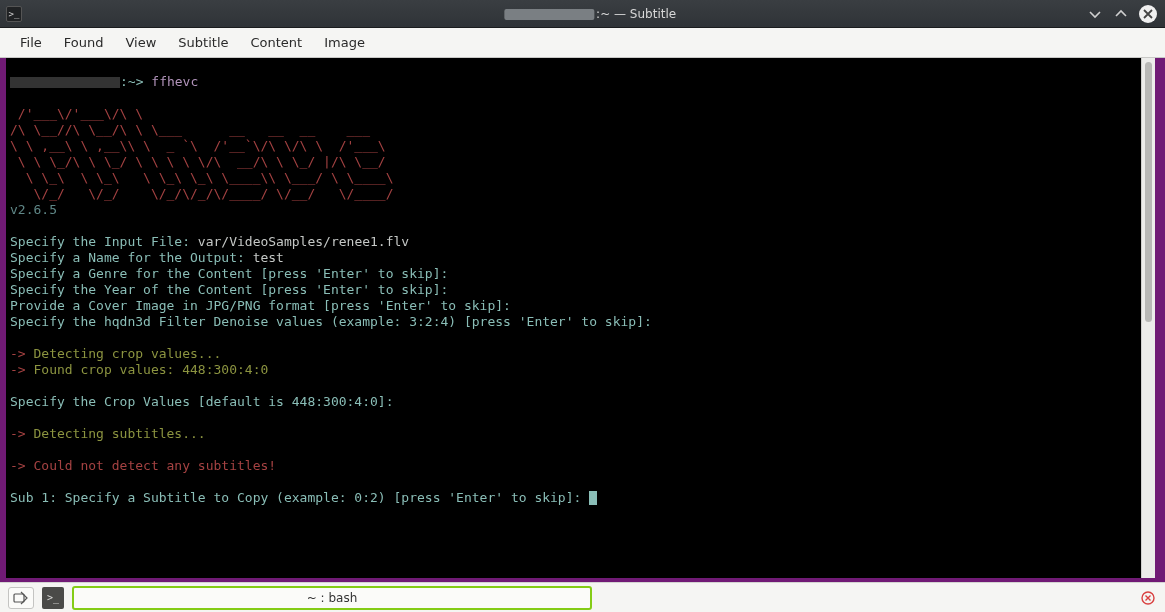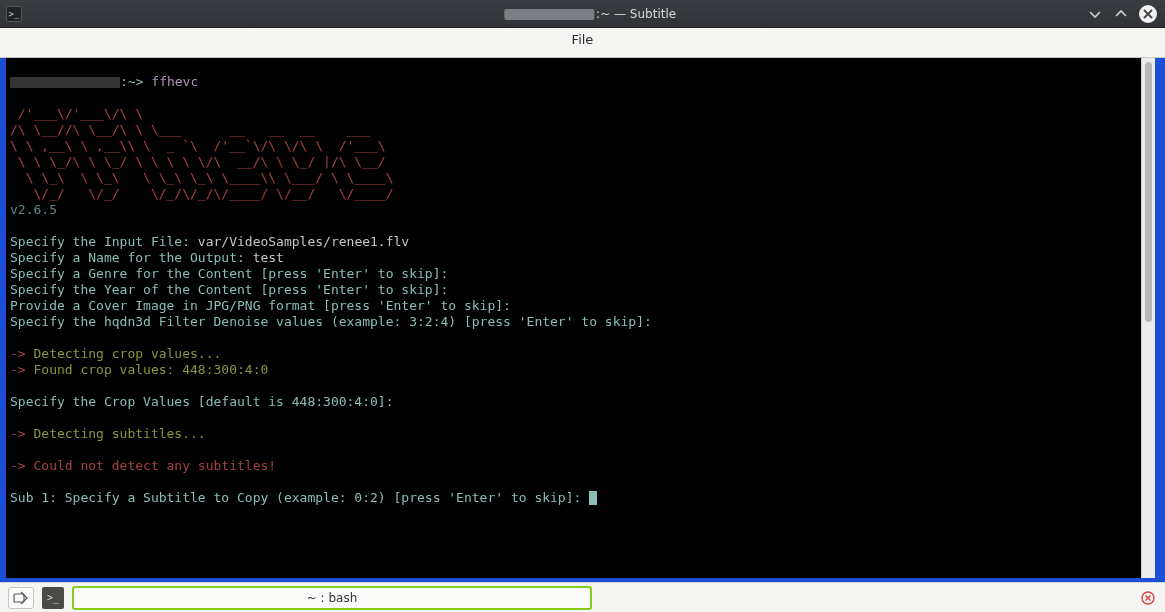--- a/index.html
+++ b/index.html
@@ -79,32 +79,31 @@
     .menubar {
       height: 30px;
       background: #f5f5f3;
       display: flex;
       align-items: center;
       padding: 0 10px;
       gap: 2px;
       font-size: 13px;
       color: #2a2a2a;
       border-bottom: 1px solid #c8c8c6;
-      flex-direction: column;
     }
     .menubar .menu-item {
       padding: 4px 10px;
       cursor: pointer;
       border-radius: 3px;
     }
     
     .terminal-wrapper {
       flex: 1;
       display: flex;
-      background: #1d4ed8;
+      background: #701a75;
       padding: 0 10px 4px 6px;
       overflow: hidden;
     }
     .terminal {
       flex: 1;
       background: #000;
       color: #c0c0c0;
       font-family: "DejaVu Sans Mono", "Liberation Mono", monospace;
       font-size: 13px;
       line-height: 16px;

